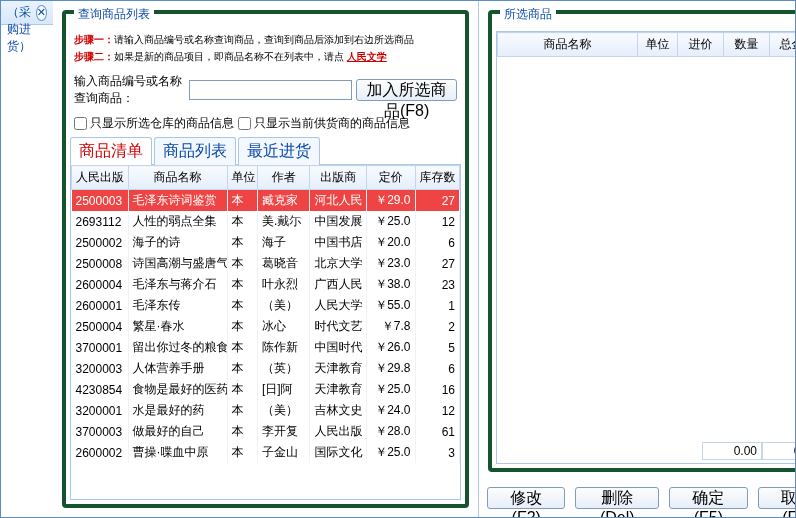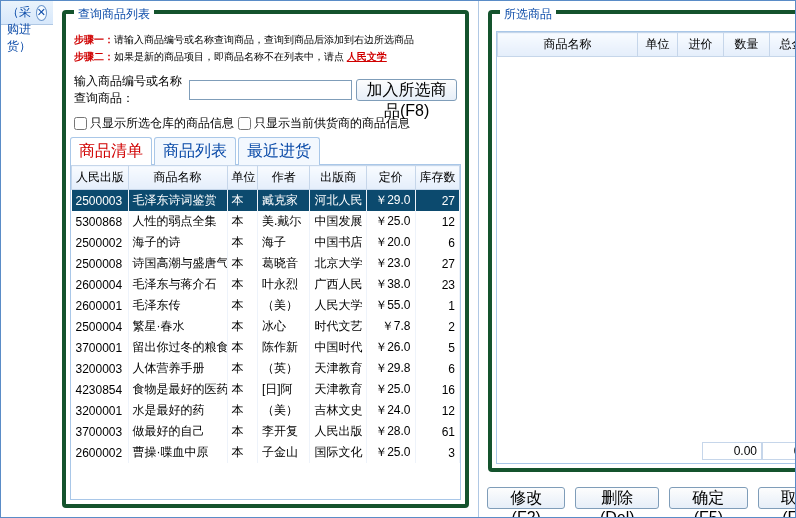--- a/index.html
+++ b/index.html
@@ -23,21 +23,21 @@
 .tabs { display: flex; font-size: 16px; border-bottom: 1px solid #a9c7e8; margin: 0 4px; }
 .tab { padding: 3px 8px; border: 1px solid #a9c7e8; border-bottom: none; margin-right: 2px; background: #f3f8fe; color: #0a4aa8; cursor: pointer; border-radius: 3px 3px 0 0; position: relative; top: 1px; }
 .tab.active { background: #fff; color: #d00000; font-weight: normal; }
 .grid-wrap { flex: 1; overflow: auto; margin: 0 4px 4px 4px; border: 1px solid #a9c7e8; border-top: none; min-height: 0; }
 .grid-wrap::-webkit-scrollbar { width: 16px; }
 .grid-wrap::-webkit-scrollbar-track { background: #e8eef6; border-left:1px solid #c6d6ea; }
 .grid-wrap::-webkit-scrollbar-thumb { background: linear-gradient(#dce8f7,#c6d6ea); border:1px solid #a9c7e8; }
 table.grid { width: 100%; border-collapse: collapse; font-size: 12px; table-layout: fixed; }
 table.grid th { background: linear-gradient(#f8fbff,#e4eefb); border: 1px solid #c6d6ea; padding: 3px 4px; font-weight: normal; color: #000; white-space: nowrap; overflow: hidden; position: sticky; top: 0; }
 table.grid td { border-right: 1px solid #eef3fa; padding: 2px 4px; white-space: nowrap; overflow: hidden; text-overflow: clip; }
-table.grid tr.sel td { background: #0c4a6e; color: #fff; }
+table.grid tr.sel td { background: #ef4444; color: #fff; }
 .col-r { text-align: right; }
 .right-grid-wrap { flex: 1; margin: 0 4px 4px 4px; border: 1px solid #a9c7e8; min-height: 0; display: flex; flex-direction: column; }
 .right-grid-header table { width: 100%; border-collapse: collapse; font-size: 12px; table-layout: fixed; }
 .right-grid-header th { background: linear-gradient(#f8fbff,#e4eefb); border: 1px solid #c6d6ea; padding: 3px 4px; font-weight: normal; color: #000; }
 .right-grid-body { flex: 1; background: #fff; }
 .totals { display: flex; justify-content: flex-end; gap: 0; padding: 3px 4px; font-size: 12px; }
 .totals .cell { border: 1px solid #c6d6ea; width: 60px; height: 18px; text-align: right; padding: 1px 4px; background: #fff; }
 .actions { display: flex; justify-content: space-between; gap: 10px; padding: 6px 8px 8px 8px; }
 .actions .btn.primary { font-weight: normal; }
 </style>
@@ -102,21 +102,21 @@
                 <tr class="sel">
                   <td>2500003</td>
                   <td>毛泽东诗词鉴赏</td>
                   <td>本</td>
                   <td>臧克家</td>
                   <td>河北人民</td>
                   <td class="col-r">￥29.0</td>
                   <td class="col-r">27</td>
                 </tr>
                 <tr>
-                  <td>5300868</td>
+                  <td>2693112</td>
                   <td>人性的弱点全集</td>
                   <td>本</td>
                   <td>美.戴尓</td>
                   <td>中国发展</td>
                   <td class="col-r">￥25.0</td>
                   <td class="col-r">12</td>
                 </tr>
                 <tr>
                   <td>2500002</td>
                   <td>海子的诗</td>

